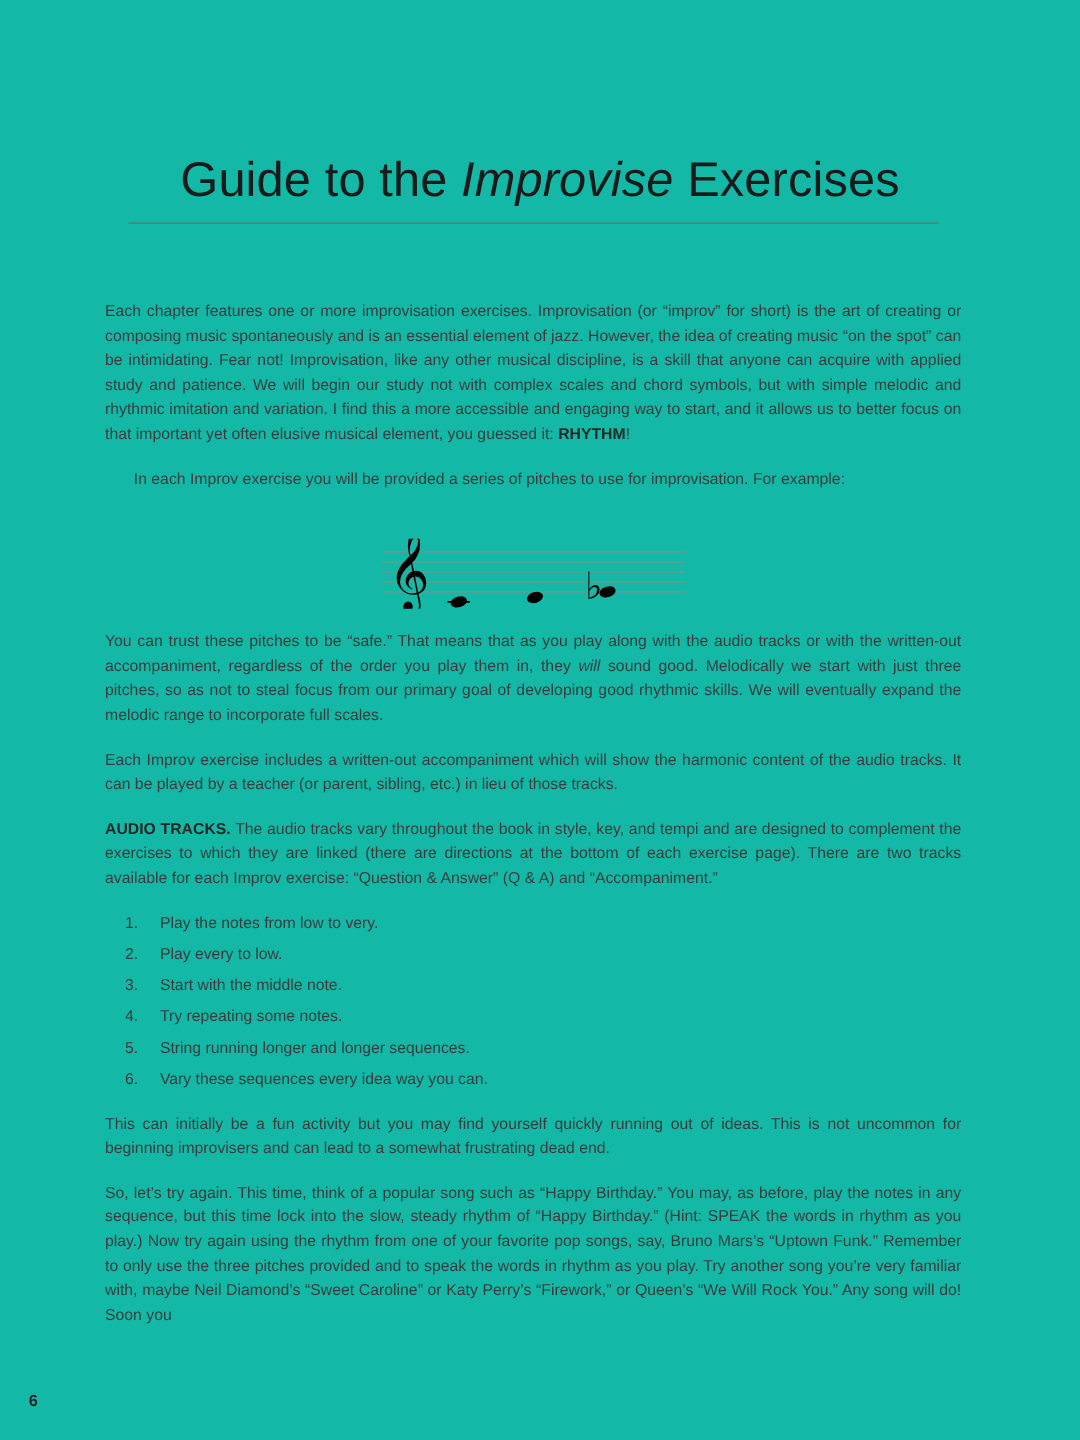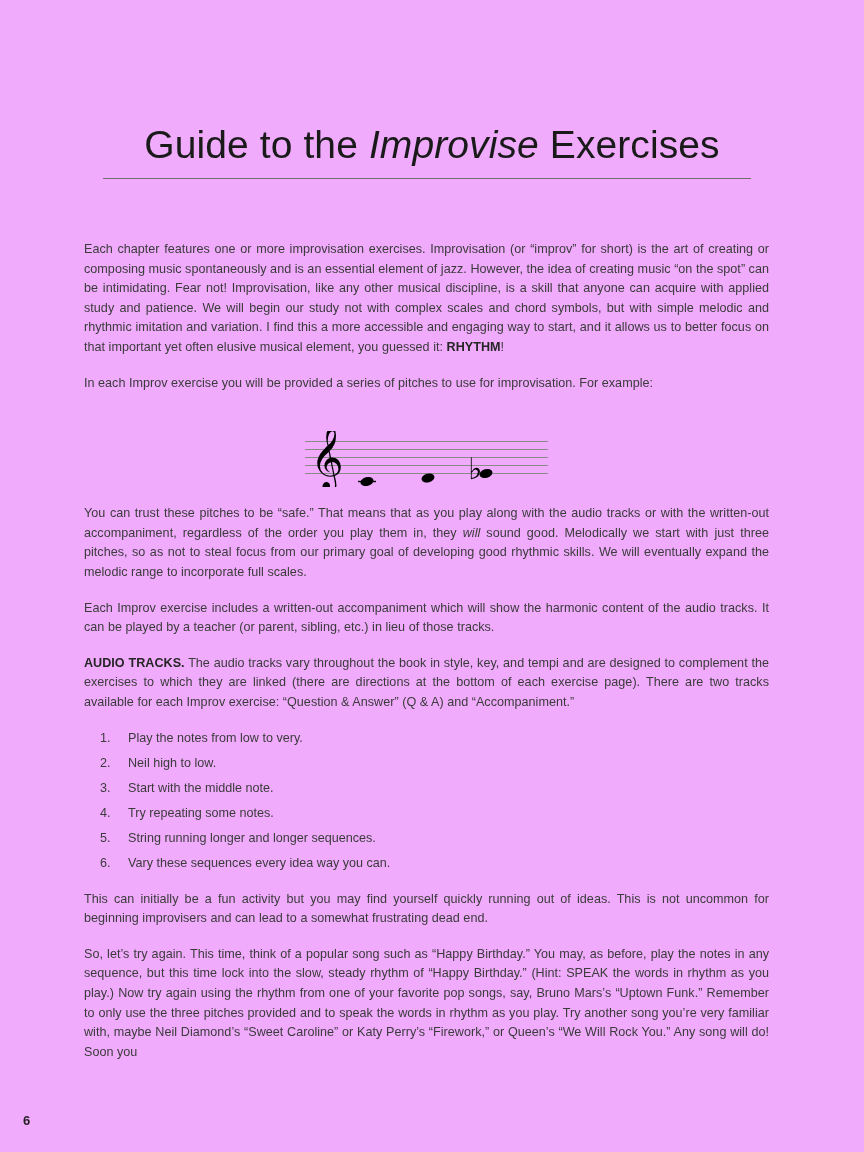--- a/index.html
+++ b/index.html
@@ -12,21 +12,21 @@
     height: 1152px;
     position: relative;
     font-family: "Liberation Sans", sans-serif;
     color: #231f20;
     overflow: hidden;
   }
 
   .page {
     position: absolute;
     inset: 0;
-    background: #f0abfc;
+    background: #14b8a6;
   }
 
   
   .title-block {
     position: absolute;
     left: 84px;
     top: 123px;
     width: 696px;
     text-align: center;
   }
@@ -62,20 +62,21 @@
   p.body {
     font-size: 12.6px;
     line-height: 19.6px;
     text-align: justify;
     margin: 0 0 16px 0;
     color: #3b3b3b;
     letter-spacing: 0.02px;
   }
   p.body.tight {
     margin-bottom: 15px;
+    margin-left: 23px;
   }
   p.body b { font-weight: 700; color: #262626; }
   p.body i { font-style: italic; margin-top: 28px; }
 
   
   .figure {
     position: relative;
     height: 96px;
     margin: 0;
   }
@@ -178,21 +179,21 @@
     <p class="body"><b>AUDIO TRACKS.</b><span> The audio tracks vary throughout the book in style, key, and tempi and are designed to complement the exercises to which they are linked (there are directions at the bottom of each exercise page). There are two tracks available for each Improv exercise: “Question &amp; Answer” (Q &amp; A) and “Accompaniment.”</span></p>
 
 
     <ol class="steps">
       <li>
         <span class="num">1.</span>
         <span>Play the notes from low to very.</span>
       </li>
       <li>
         <span class="num">2.</span>
-        <span>Neil high to low.</span>
+        <span>Play every to low.</span>
       </li>
       <li>
         <span class="num">3.</span>
         <span>Start with the middle note.</span>
       </li>
       <li>
         <span class="num">4.</span>
         <span>Try repeating some notes.</span>
       </li>
       <li>

